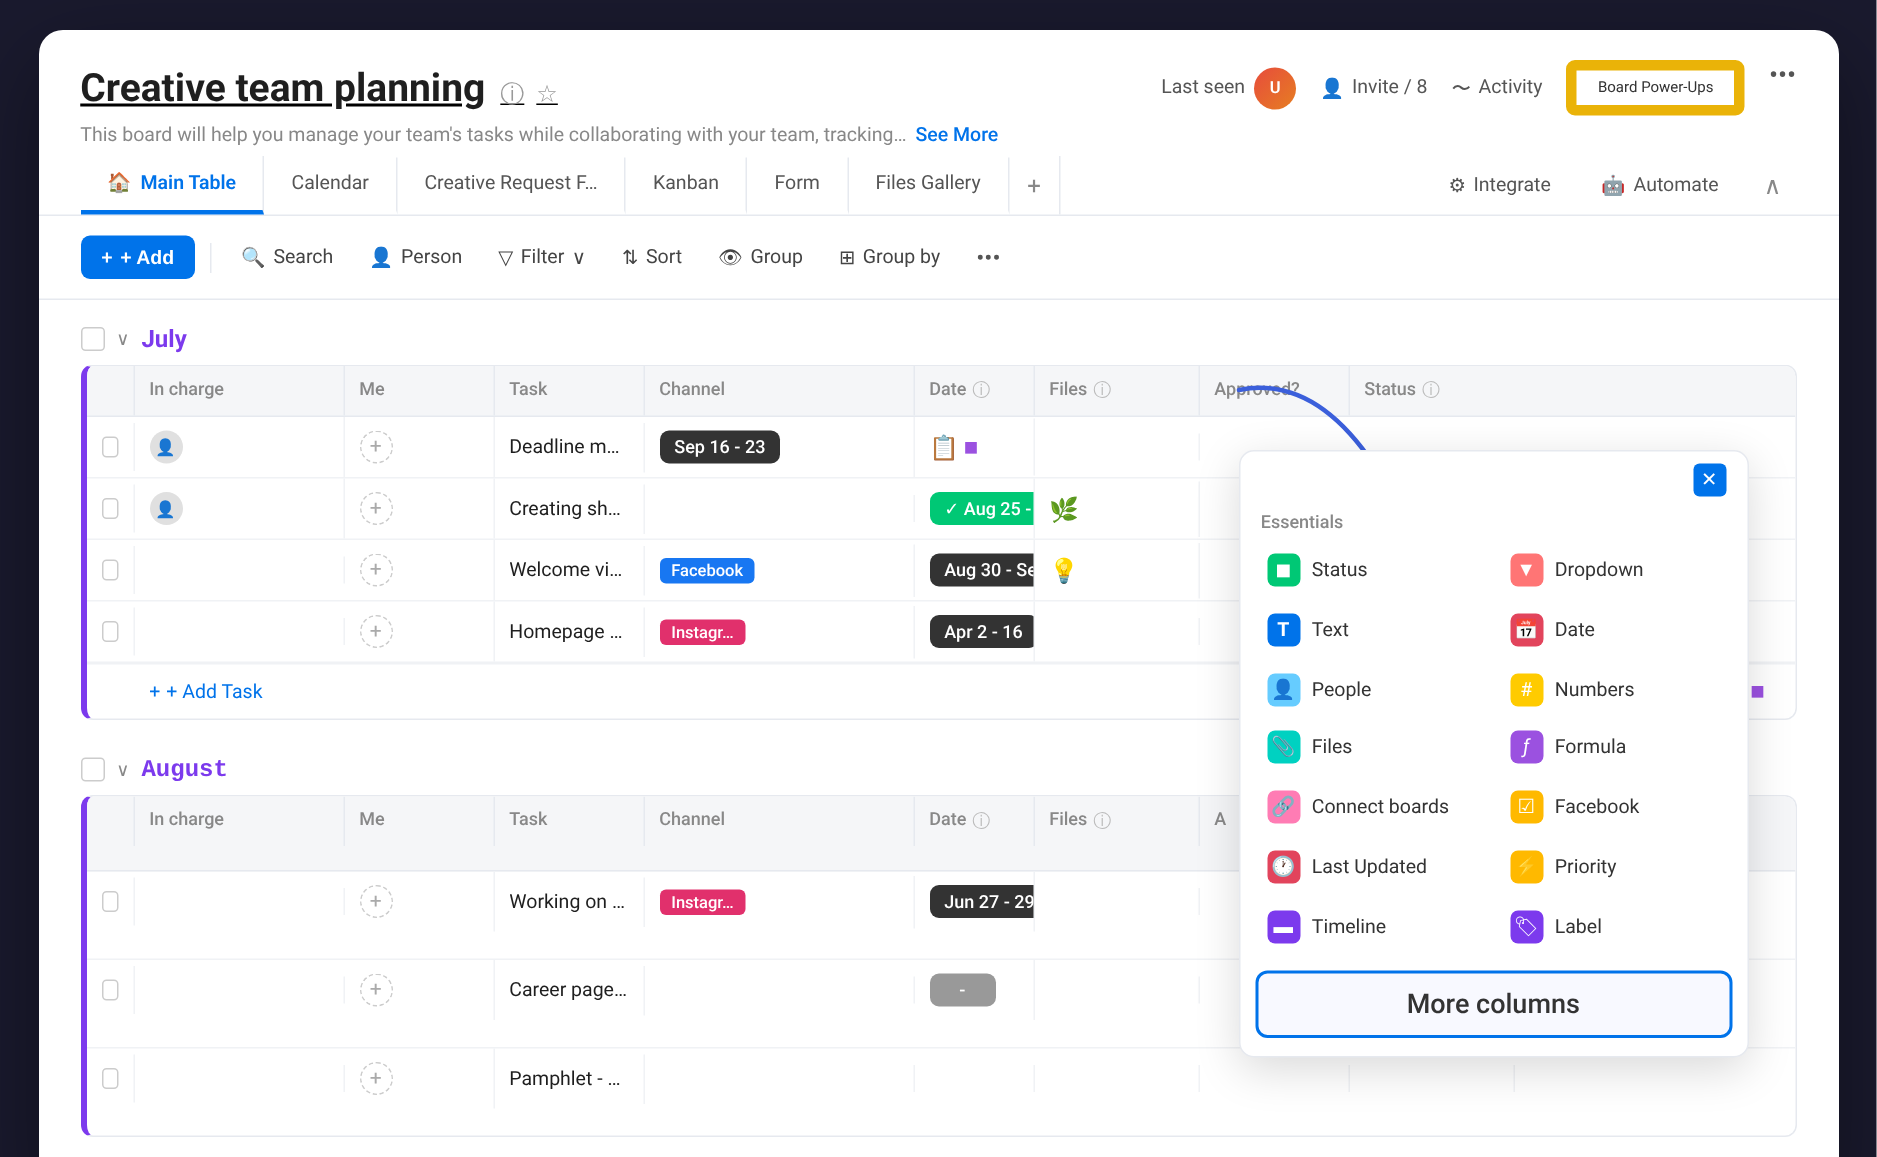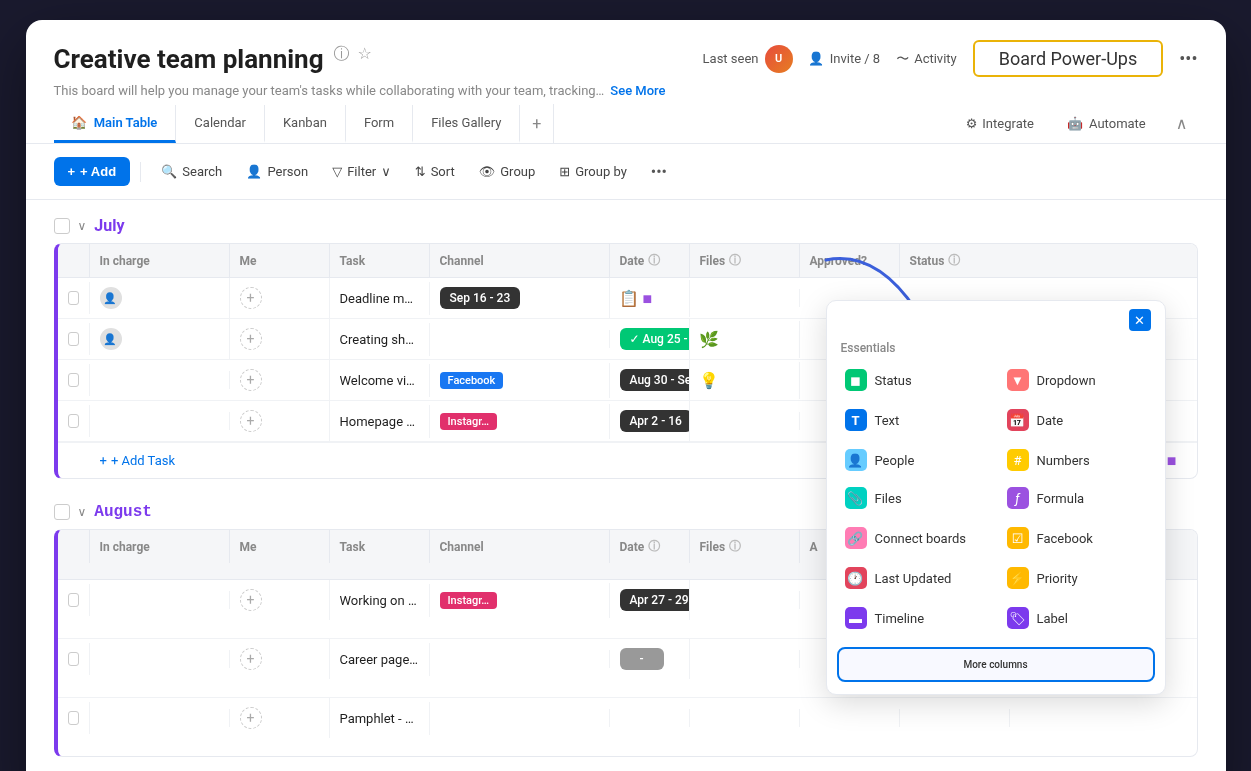--- a/index.html
+++ b/index.html
@@ -26,37 +26,37 @@
       border-bottom: 1px solid #e6e9ef;
     }
     .header-top {
       display: flex;
       align-items: center;
       justify-content: space-between;
       margin-bottom: 6px;
     }
     .title-area {
       display: flex;
-      align-items: flex-start;
+      align-items: flex-end;
       gap: 10px;
+      text-decoration: underline;
     }
     .board-title {
       font-size: 26px;
       font-weight: 700;
       color: #1f1f1f;
     }
     .title-icons {
       display: flex;
       gap: 8px;
       color: #999;
       font-size: 16px;
     }
     .header-actions {
       display: flex;
-      align-items: center;
       gap: 16px;
     }
     .last-seen {
       display: flex;
       align-items: center;
       gap: 6px;
       font-size: 13px;
       color: #555;
     }
     .avatar {
@@ -81,24 +81,24 @@
     }
     .activity-btn {
       display: flex;
       align-items: center;
       gap: 5px;
       font-size: 13px;
       color: #555;
       cursor: pointer;
     }
     .power-ups-btn {
-      border: 2px solid #eab308;
+      border: 7px solid #eab308;
       border-radius: 6px;
-      padding: 6px 24px;
-      font-size: 18px;
+      padding: 6px 14px;
+      font-size: 10px;
       cursor: pointer;
       color: #333;
     }
     .more-btn {
       color: #555;
       font-size: 18px;
       cursor: pointer;
     }
     .subtitle {
       font-size: 13px;
@@ -249,23 +249,21 @@
       background: #f5f6f8;
       border-bottom: 1px solid #e6e9ef;
       font-size: 12px;
       color: #888;
       font-weight: 500;
     }
     .th {
       padding: 8px 10px;
       border-right: 1px solid #e6e9ef;
       display: flex;
-      align-items: center;
       gap: 4px;
-      font-weight: bold;
     }
     .th:last-child { border-right: none; }
     .table-row {
       display: grid;
       grid-template-columns: 32px 140px 100px 100px 180px 80px 110px 100px 110px;
       border-bottom: 1px solid #f0f2f5;
       font-size: 13px;
       align-items: center;
     }
     .table-row:last-child { border-bottom: none; }
@@ -426,21 +424,21 @@
     .icon-purple { background: #9b51e0; }
     .icon-yellow { background: #ffcb00; }
     .icon-amber { background: #ffb900; }
     .icon-dpurple { background: #7c3aed; }
     .more-columns-btn {
       margin: 10px 10px 12px;
       border: 2px solid #0073ea;
       border-radius: 8px;
       padding: 10px;
       text-align: center;
-      font-size: 10px;
+      font-size: 18px;
       color: #333;
       font-weight: 500;
       cursor: pointer;
       background: #f8f9ff;
     }
     
     .arrow-decoration {
       position: absolute;
       top: 220px;
       right: 290px;
@@ -492,20 +490,23 @@
       <span class="see-more">See More</span>
     </div>
 
     <div class="tabs">
       <div class="tab active">
         <span>🏠</span>
         <span>Main Table</span>
       </div>
       <div class="tab">
         <span>Calendar</span>
+      </div>
+      <div class="tab">
+        <span>Creative Request F…</span>
       </div>
       <div class="tab">
         <span>Kanban</span>
       </div>
       <div class="tab">
         <span>Form</span>
       </div>
       <div class="tab">
         <span>Files Gallery</span>
       </div>
@@ -738,21 +739,21 @@
           <div class="td">
               <div class="add-person">+</div>
             </div>
           <div class="td">
               <span class="task-name">Working on the product's photos</span>
             </div>
           <div class="td">
               <span class="tag-badge tag-instagram">Instagr…</span>
             </div>
           <div class="td">
-              <span class="date-badge dark">Apr 27 - 29</span>
+              <span class="date-badge dark">Jun 27 - 29</span>
             </div>
           <div class="td"></div>
           <div class="td"></div>
           <div class="td"></div>
           <div class="td"></div>
         </div>
 
         <div class="table-row">
           <div class="td">
               <div class="row-checkbox"></div>

